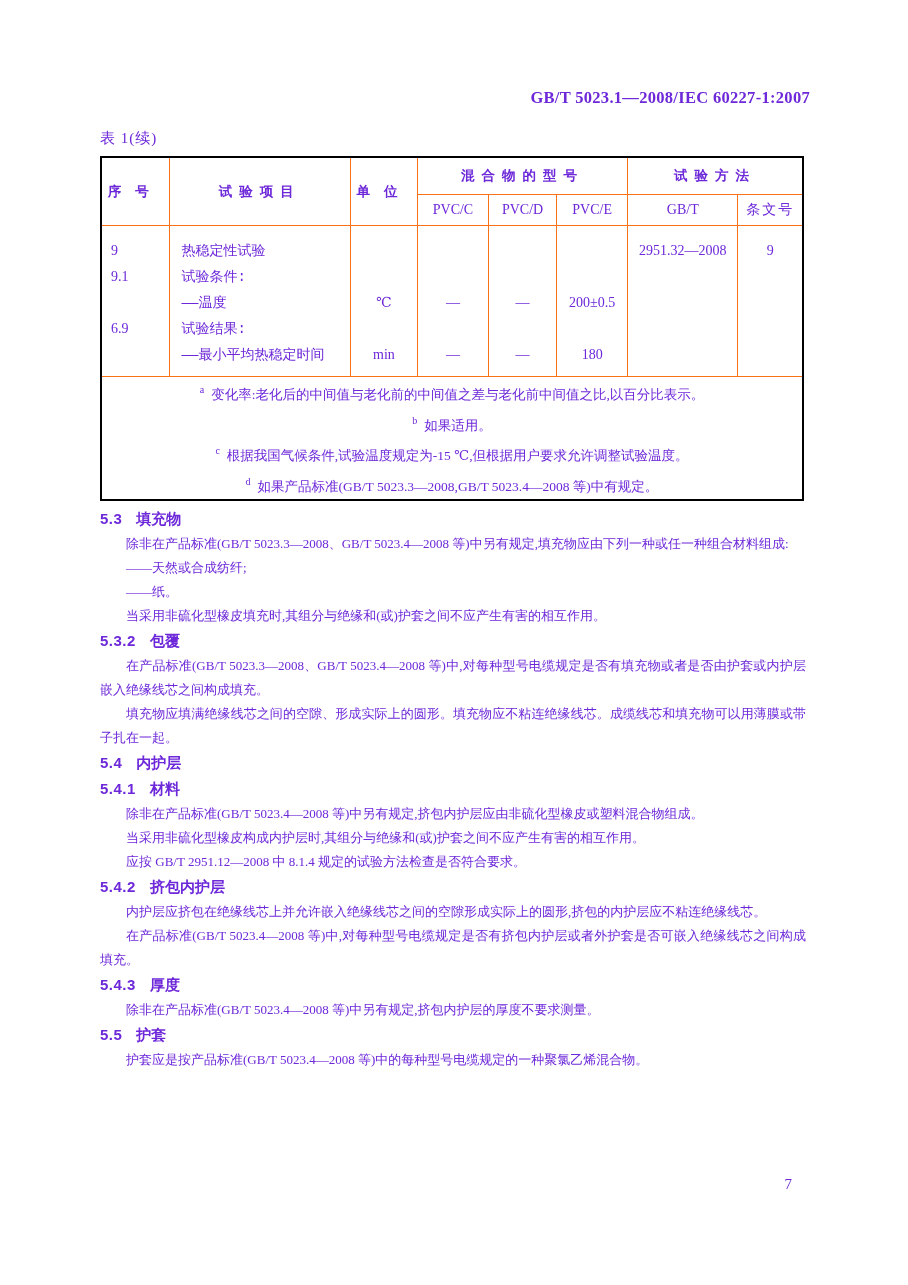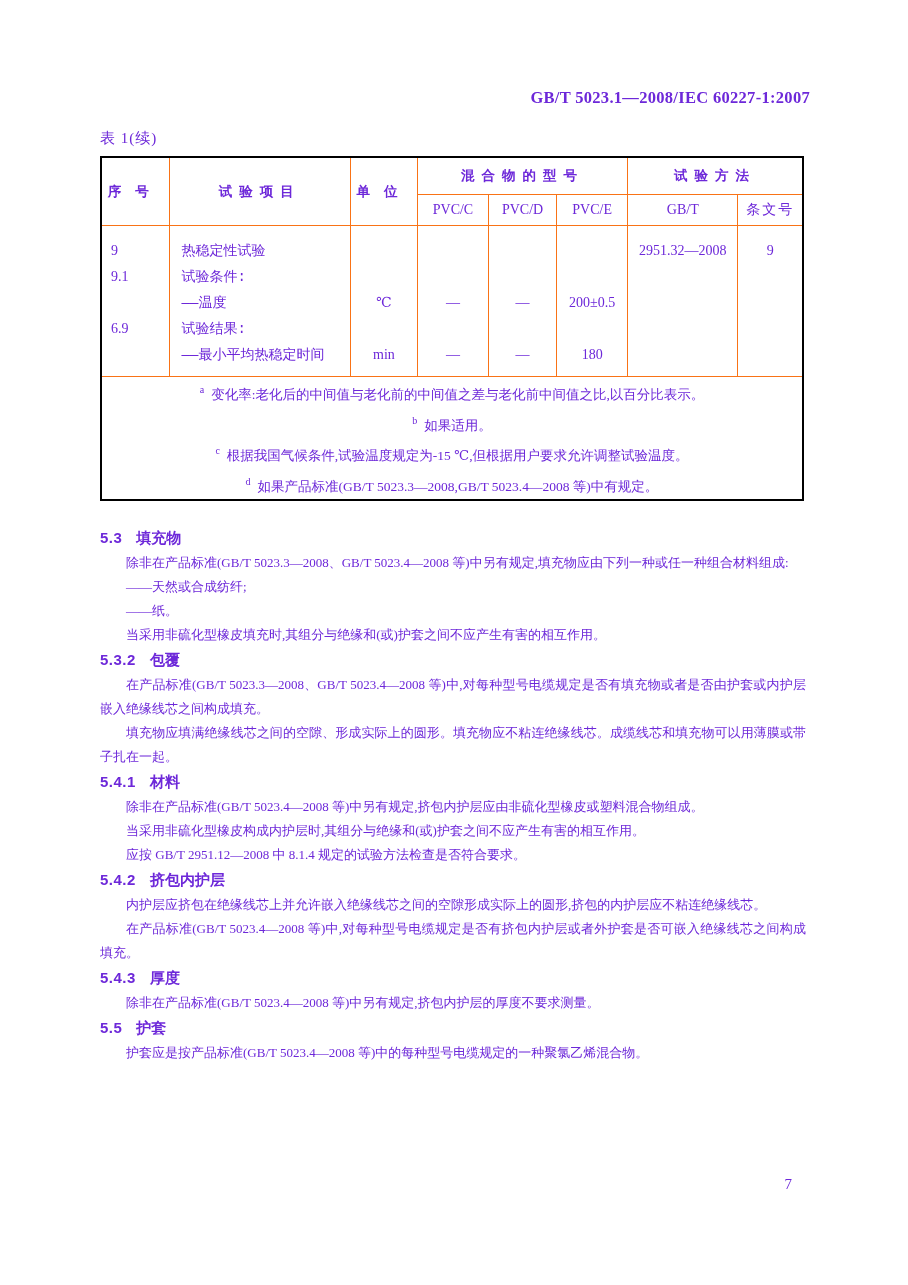--- a/index.html
+++ b/index.html
@@ -56,21 +56,21 @@
   th.sp-med  { letter-spacing:7px;  padding-left:7px; }
   th.sp-sm   { letter-spacing:2px;  padding-left:2px;margin-top:24px; }
   tr.body-row td { vertical-align:top; padding-top:12px; padding-bottom:8px; }
   .tl { height:26px; line-height:26px; white-space:nowrap; text-align:center; }
   td.c-no .tl   { text-align:left; padding-left:9px; }
   td.c-item .tl { text-align:left; padding-left:12px;font-family:Liberation Mono, monospace; }
   td.fn { padding:7px 14px 10px 16px; }
   .fn-line { line-height:26px; font-size:13.5px; text-align:center; }
   .fn-line sup { font-size:10px; margin-right:7px; font-family:"Liberation Serif",serif; }
   
-  .sections { margin-top:24px; width:706px; }
+  .sections { margin-top:5px; width:706px; }
   .sec-h {
     font-family:"Liberation Sans","DejaVu Sans",sans-serif;
     font-weight:bold;
     font-size:15px;
     line-height:26px;
   }
   .sec-h .sec-num { margin-right:14px; letter-spacing:0.5px; }
   .body-p {
     margin:0;
     font-size:13px;
@@ -192,20 +192,21 @@
 
   <div class="sections">
     <div class="sec-h"><span class="sec-num">5.3</span><span>填充物</span></div>
     <p class="body-p">除非在产品标准(GB/T 5023.3—2008、GB/T 5023.4—2008 等)中另有规定,填充物应由下列一种或任一种组合材料组成:</p>
     <p class="body-p">——天然或合成纺纤;</p>
     <p class="body-p">——纸。</p>
     <p class="body-p">当采用非硫化型橡皮填充时,其组分与绝缘和(或)护套之间不应产生有害的相互作用。</p>
     <div class="sec-h"><span class="sec-num">5.3.2</span><span>包覆</span></div>
     <p class="body-p">在产品标准(GB/T 5023.3—2008、GB/T 5023.4—2008 等)中,对每种型号电缆规定是否有填充物或者是否由护套或内护层嵌入绝缘线芯之间构成填充。</p>
     <p class="body-p">填充物应填满绝缘线芯之间的空隙、形成实际上的圆形。填充物应不粘连绝缘线芯。成缆线芯和填充物可以用薄膜或带子扎在一起。</p>
+    <div class="sec-h"><span class="sec-num">5.4</span><span>内护层</span></div>
     <div class="sec-h"><span class="sec-num">5.4.1</span><span>材料</span></div>
     <p class="body-p">除非在产品标准(GB/T 5023.4—2008 等)中另有规定,挤包内护层应由非硫化型橡皮或塑料混合物组成。</p>
     <p class="body-p">当采用非硫化型橡皮构成内护层时,其组分与绝缘和(或)护套之间不应产生有害的相互作用。</p>
     <p class="body-p">应按 GB/T 2951.12—2008 中 8.1.4 规定的试验方法检查是否符合要求。</p>
     <div class="sec-h"><span class="sec-num">5.4.2</span><span>挤包内护层</span></div>
     <p class="body-p">内护层应挤包在绝缘线芯上并允许嵌入绝缘线芯之间的空隙形成实际上的圆形,挤包的内护层应不粘连绝缘线芯。</p>
     <p class="body-p">在产品标准(GB/T 5023.4—2008 等)中,对每种型号电缆规定是否有挤包内护层或者外护套是否可嵌入绝缘线芯之间构成填充。</p>
     <div class="sec-h"><span class="sec-num">5.4.3</span><span>厚度</span></div>
     <p class="body-p">除非在产品标准(GB/T 5023.4—2008 等)中另有规定,挤包内护层的厚度不要求测量。</p>
     <div class="sec-h"><span class="sec-num">5.5</span><span>护套</span></div>

